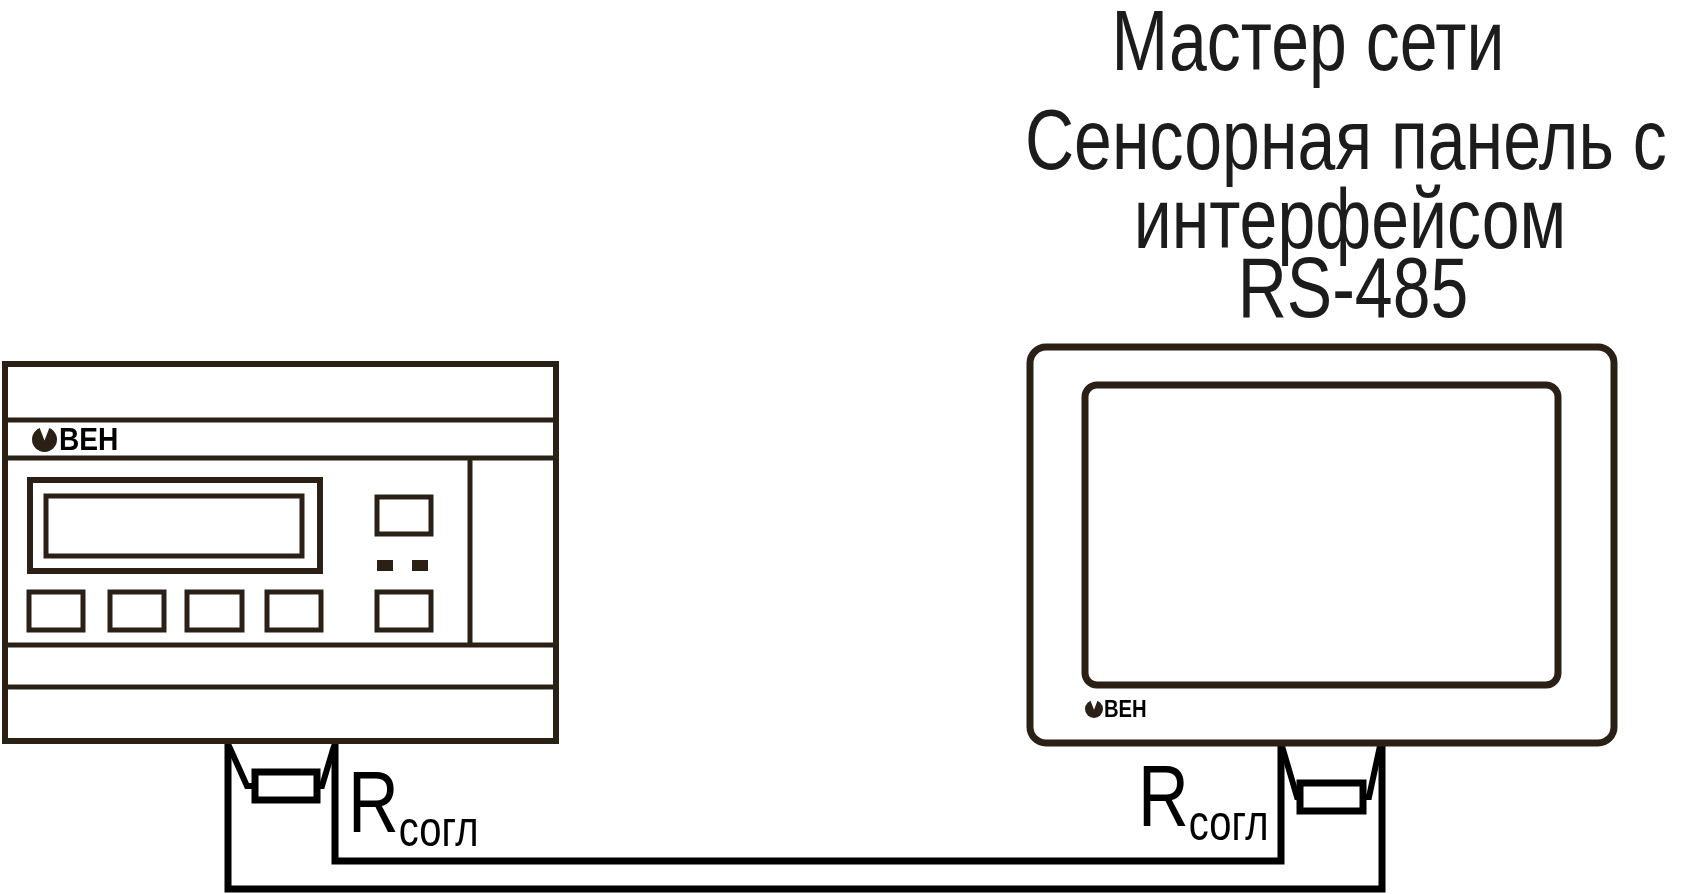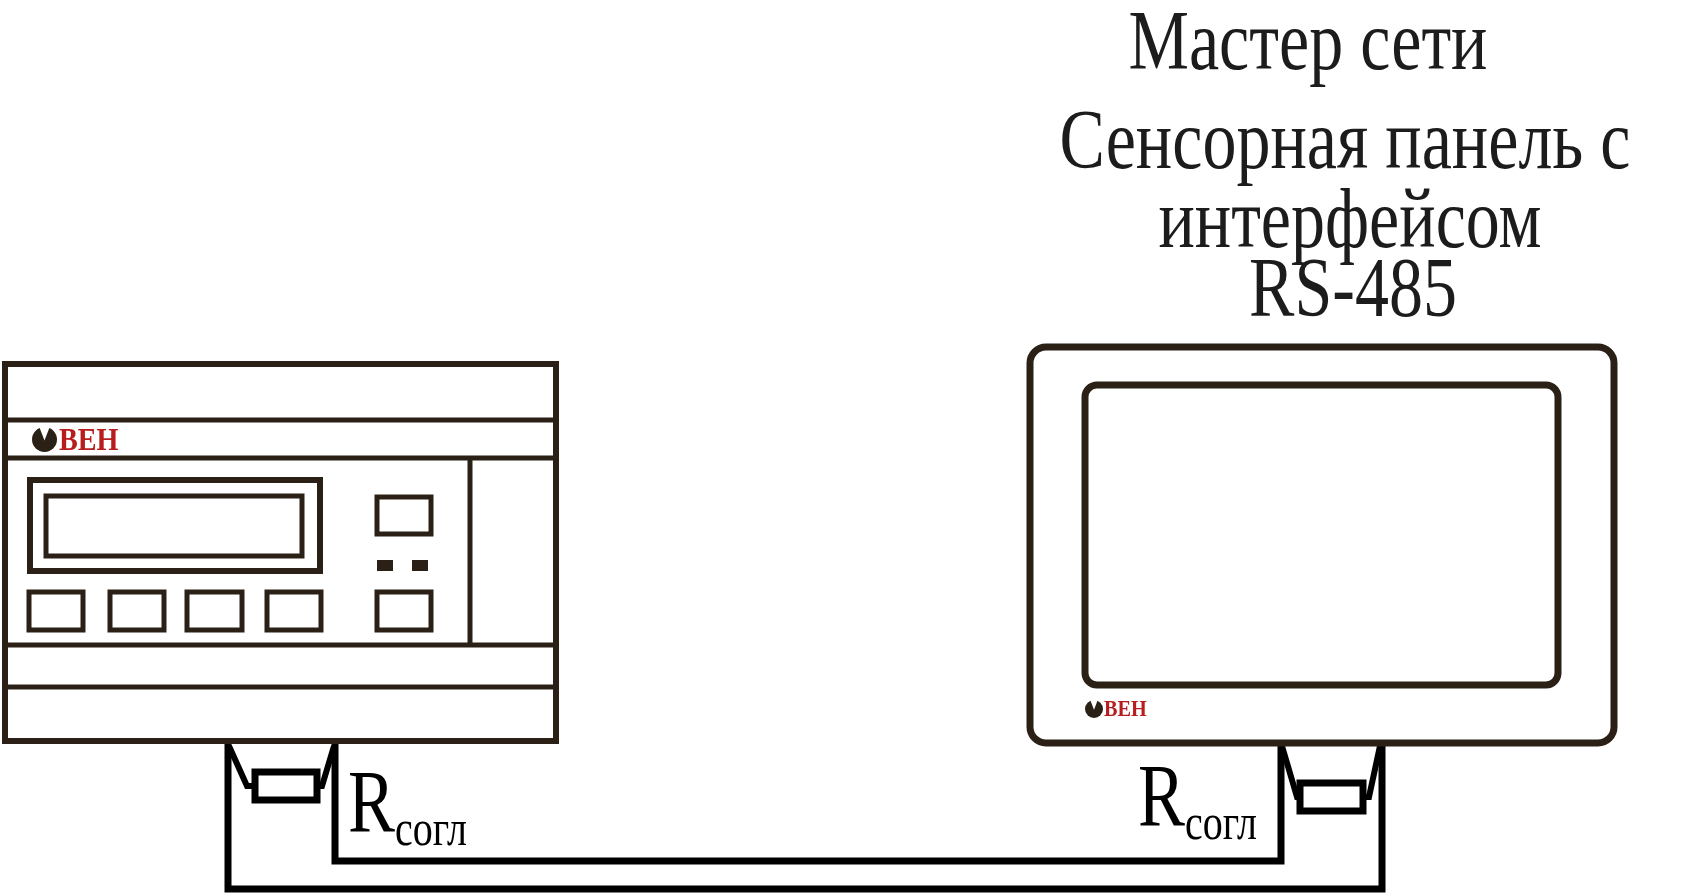--- a/index.html
+++ b/index.html
@@ -1,21 +1,21 @@
 <!DOCTYPE html>
 <html><head>
 <meta charset="utf-8">
 <style>
   html,body { margin:0; padding:0; background:#ffffff; }
   .stage {
     position:relative;
     width:1699px; height:894px;
     overflow:hidden;
     background:#ffffff;
-    font-family:Liberation Serif, serif;
+    font-family:Liberation Sans, sans-serif;
     color:#1c1c1c;
   }
   .stage svg.artwork { position:absolute; left:0; top:0; }
 
   .title {
     position:absolute;
     width:800px;
     text-align:center;
     font-size:85px;
     line-height:1;
@@ -37,21 +37,21 @@
   .rlabel .sub {
     font-size:50px;
     position:relative;
     top:14px;
   }
 
   .logo {
     position:absolute;
     display:flex;
     align-items:center;
-    color:#b91c1c;
+    color:#000000;
     font-weight:bold;
     white-space:nowrap;
   }
   .logo .letters {
     font-weight:900;
     transform:scaleX(0.88);
     transform-origin:left center;
     letter-spacing:0px;
   }
   .logo-left { left:32px; top:427px; height:25px; gap:2px; }

